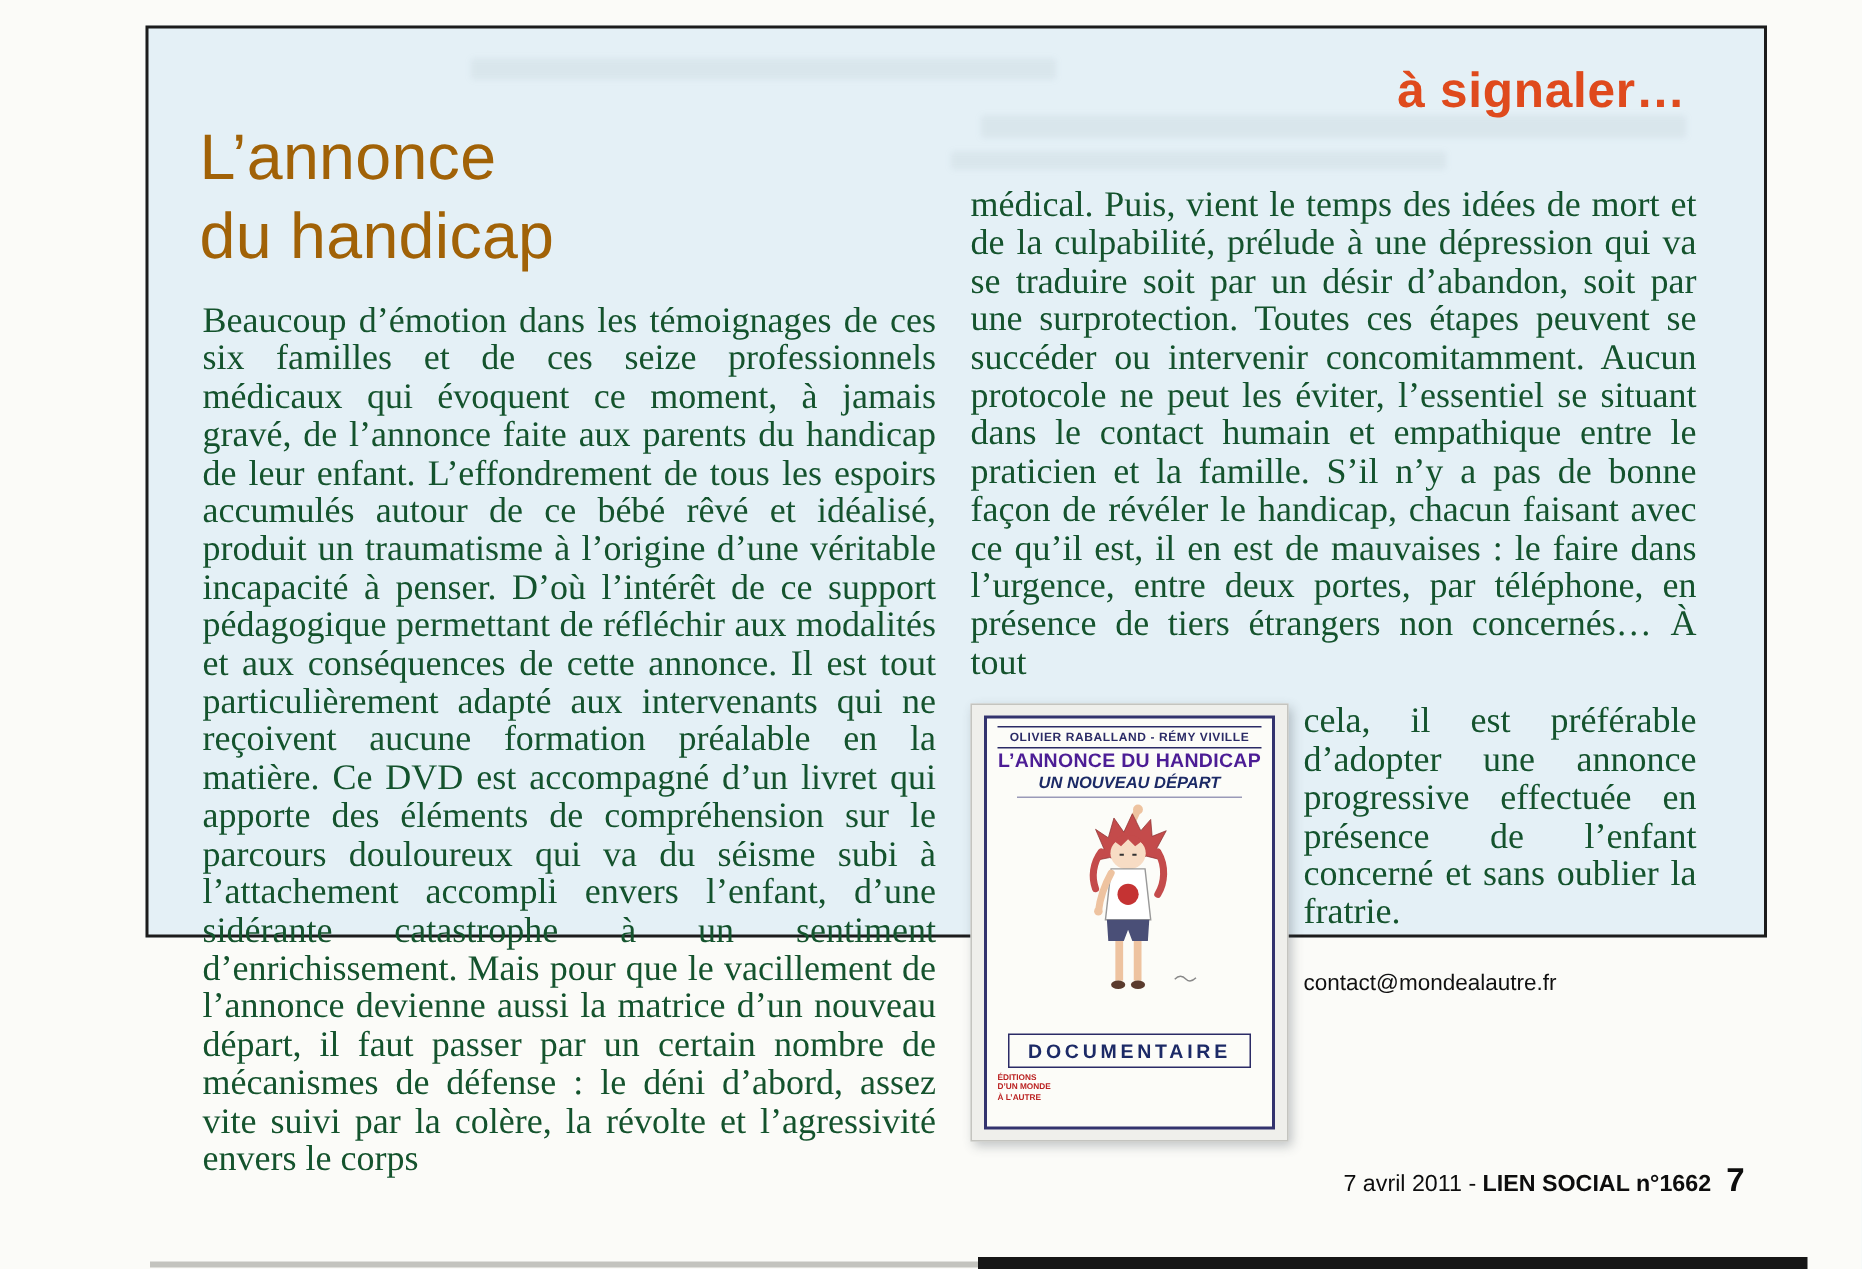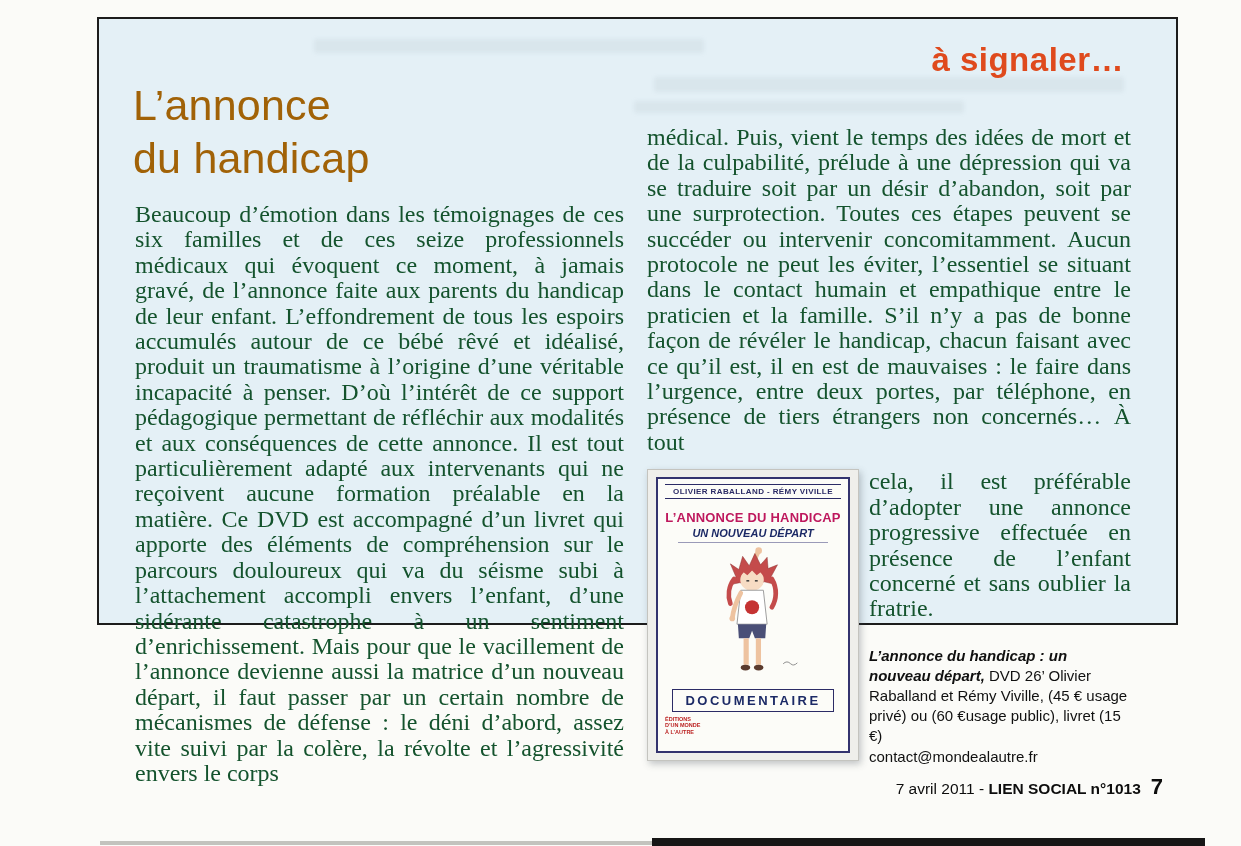--- a/index.html
+++ b/index.html
@@ -63,21 +63,21 @@
     height:100%; background:#fcfcf8; border:2px solid #33336e;
     padding:5px 7px 16px; display:flex; flex-direction:column;
     align-items:center; text-align:center;
   }
   .cover-authors {
     width:100%; font-size:8px; font-weight:700; color:#2b2b66;
     letter-spacing:.4px; border-top:1px solid #2b2b66; border-bottom:1px solid #2b2b66;
     padding:2px 0;
   }
   .cover-title {
-    margin-top:11px; font-size:13px; font-weight:700; color:#be185d; letter-spacing:.2px;
+    margin-top:0; font-size:13px; font-weight:700; color:#4c1d95; letter-spacing:.2px;
   }
   .cover-subtitle {
     margin-top:2px; font-size:11px; font-weight:700; font-style:italic; color:#1c2a66;
     border-bottom:1px solid #9a9ab8; padding-bottom:3px; width:85%;
   }
   .cover-illustration { height:132px; margin-top:2px; }
   .cover-genre {
     margin-top:auto; font-size:13px; font-weight:700; letter-spacing:2.5px;
     color:#1c2a66; border:1px solid #2b2b66; padding:3px 12px;
   }
@@ -169,31 +169,28 @@
             <div class="cover-genre">DOCUMENTAIRE</div>
             <div class="cover-publisher">ÉDITIONS
 D’UN MONDE
 À L’AUTRE</div>
           </div>
         </div>
 
         <p class="body-serif">cela, il est préférable d’adopter une annonce progressive effectuée en présence de l’enfant concerné et sans oublier la fratrie.</p>
 
         <div class="caption">
-          <div>
-            <span class="lead">L’annonce du handicap : un nouveau départ,</span><span> DVD 26’ Olivier Raballand et Rémy Viville, (45 € usage privé) ou (60 €usage public), livret (15 €)</span>
-          </div>
           <div class="line">contact@mondealautre.fr</div>
         </div>
 
       </div>
     </div>
 
   </div>
 
   <div class="footer">
-    <span>7 avril 2011 - </span><span class="journal">LIEN SOCIAL n°1013</span><span class="pageno">7</span>
+    <span>7 avril 2011 - </span><span class="journal">LIEN SOCIAL n°1662</span><span class="pageno">7</span>
   </div>
 
   <div class="bar-dark"></div>
   <div class="bar-light"></div>
 
 </div>
 
 </body></html>

